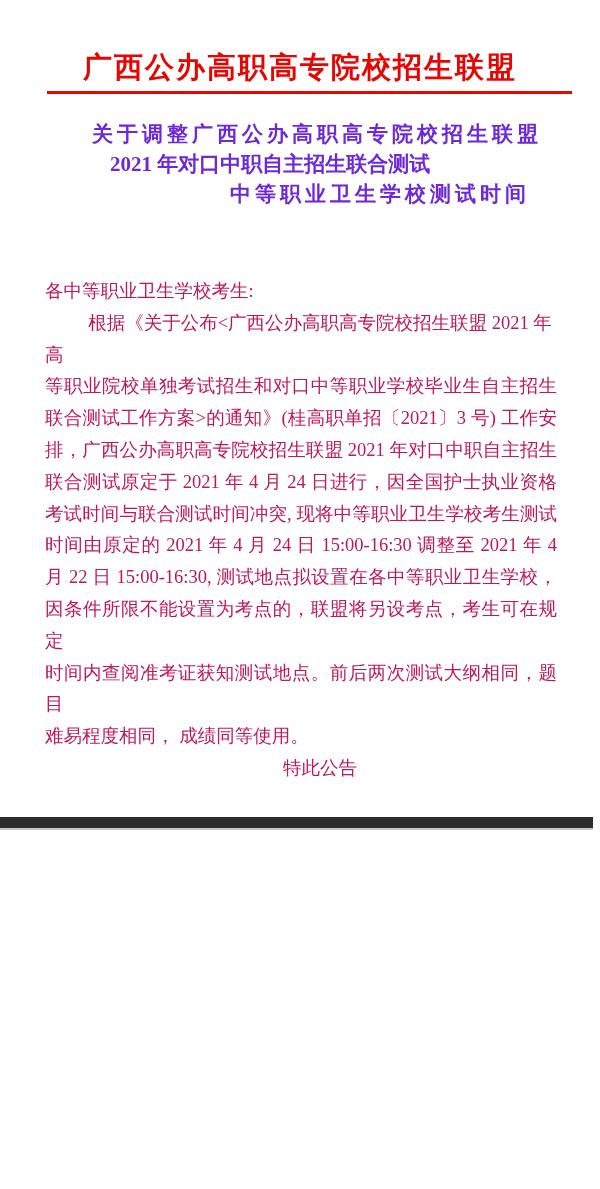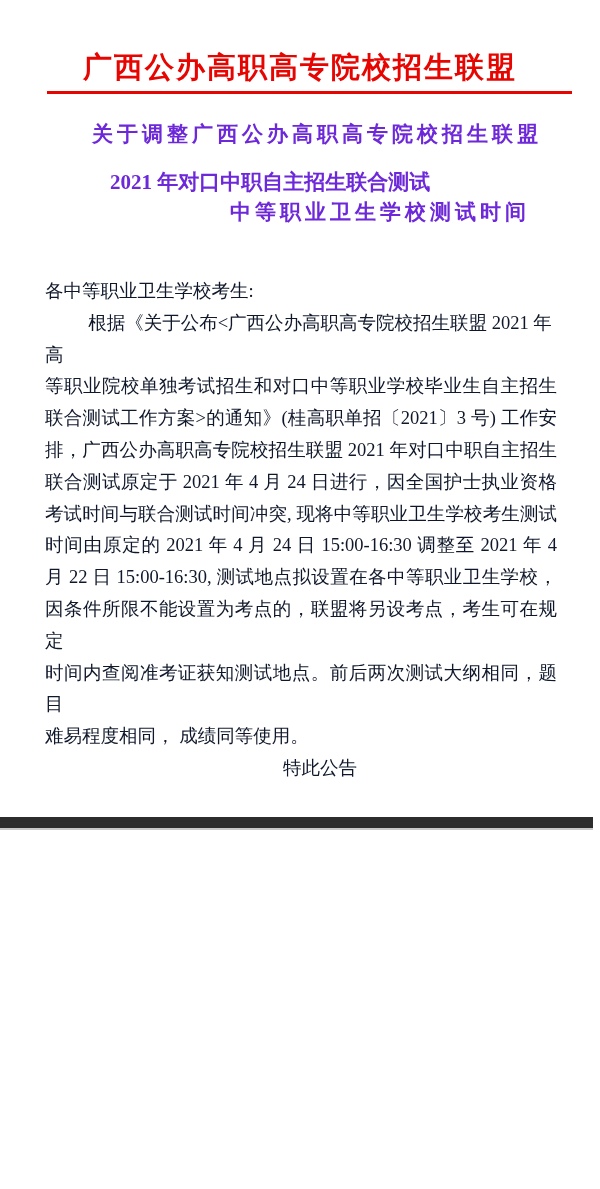--- a/index.html
+++ b/index.html
@@ -24,27 +24,27 @@
     position:absolute;top:91px;left:47px;width:525px;height:3px;
     background:#e60500;
   }
   
   .doc-title{
     position:absolute;top:119px;left:0;width:600px;
     font-size:21px;font-weight:bold;color:#6d28d9;
     line-height:30px;white-space:nowrap;
   }
   .doc-title .t1{margin-left:92px;letter-spacing:4px;}
-  .doc-title .t2{margin-left:110px;letter-spacing:0;margin-top:18px;}
+  .doc-title .t2{margin-left:110px;letter-spacing:0;}
   .doc-title .t3{margin-left:160px;letter-spacing:4px;text-align:center;}
   .doc-title .t4{margin-left:278px;letter-spacing:2px;}
   
   .body-text{
     position:absolute;top:276px;left:45px;width:512px;
-    font-size:18.5px;line-height:31.8px;color:#0f172a;
+    font-size:18.5px;line-height:31.8px;color:#be185d;
   }
   .body-text .jl{text-align:justify;text-align-last:justify;}
   .body-text .ind{text-indent:38px;text-align:center;}
   
   .separator-bar{
     position:absolute;top:817px;left:0;width:593px;height:11px;
     background:#2d2d2d;
     border-bottom:2px solid #c8c8c8;
   }
   

